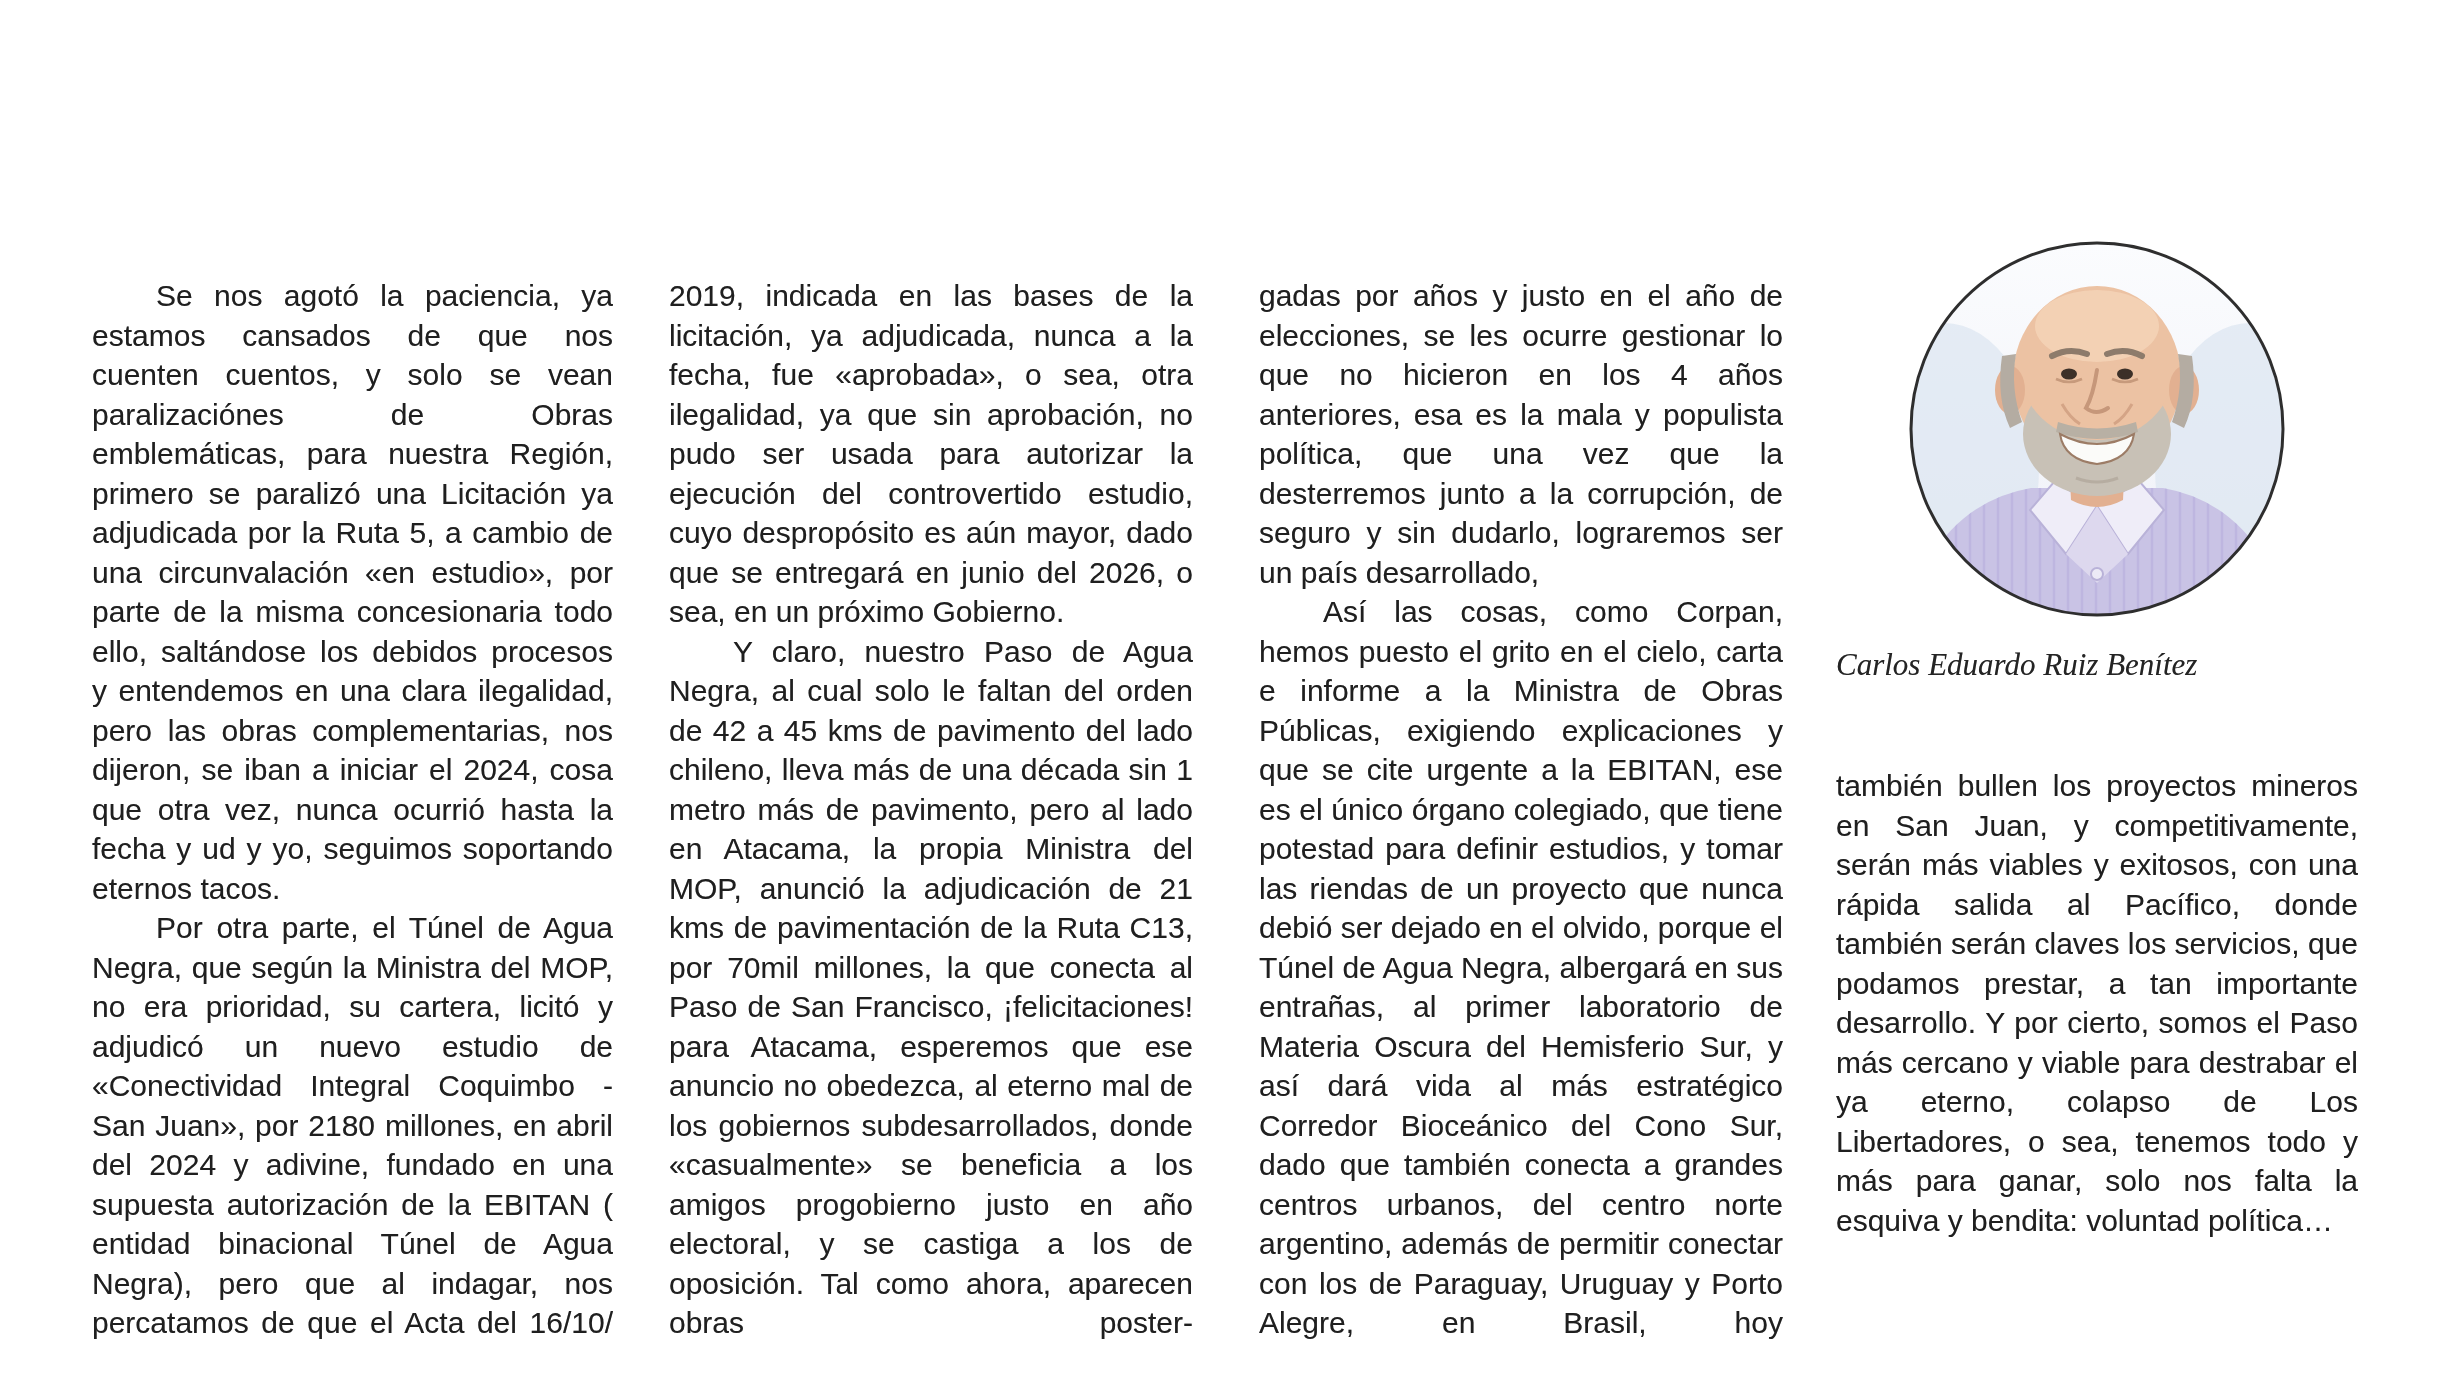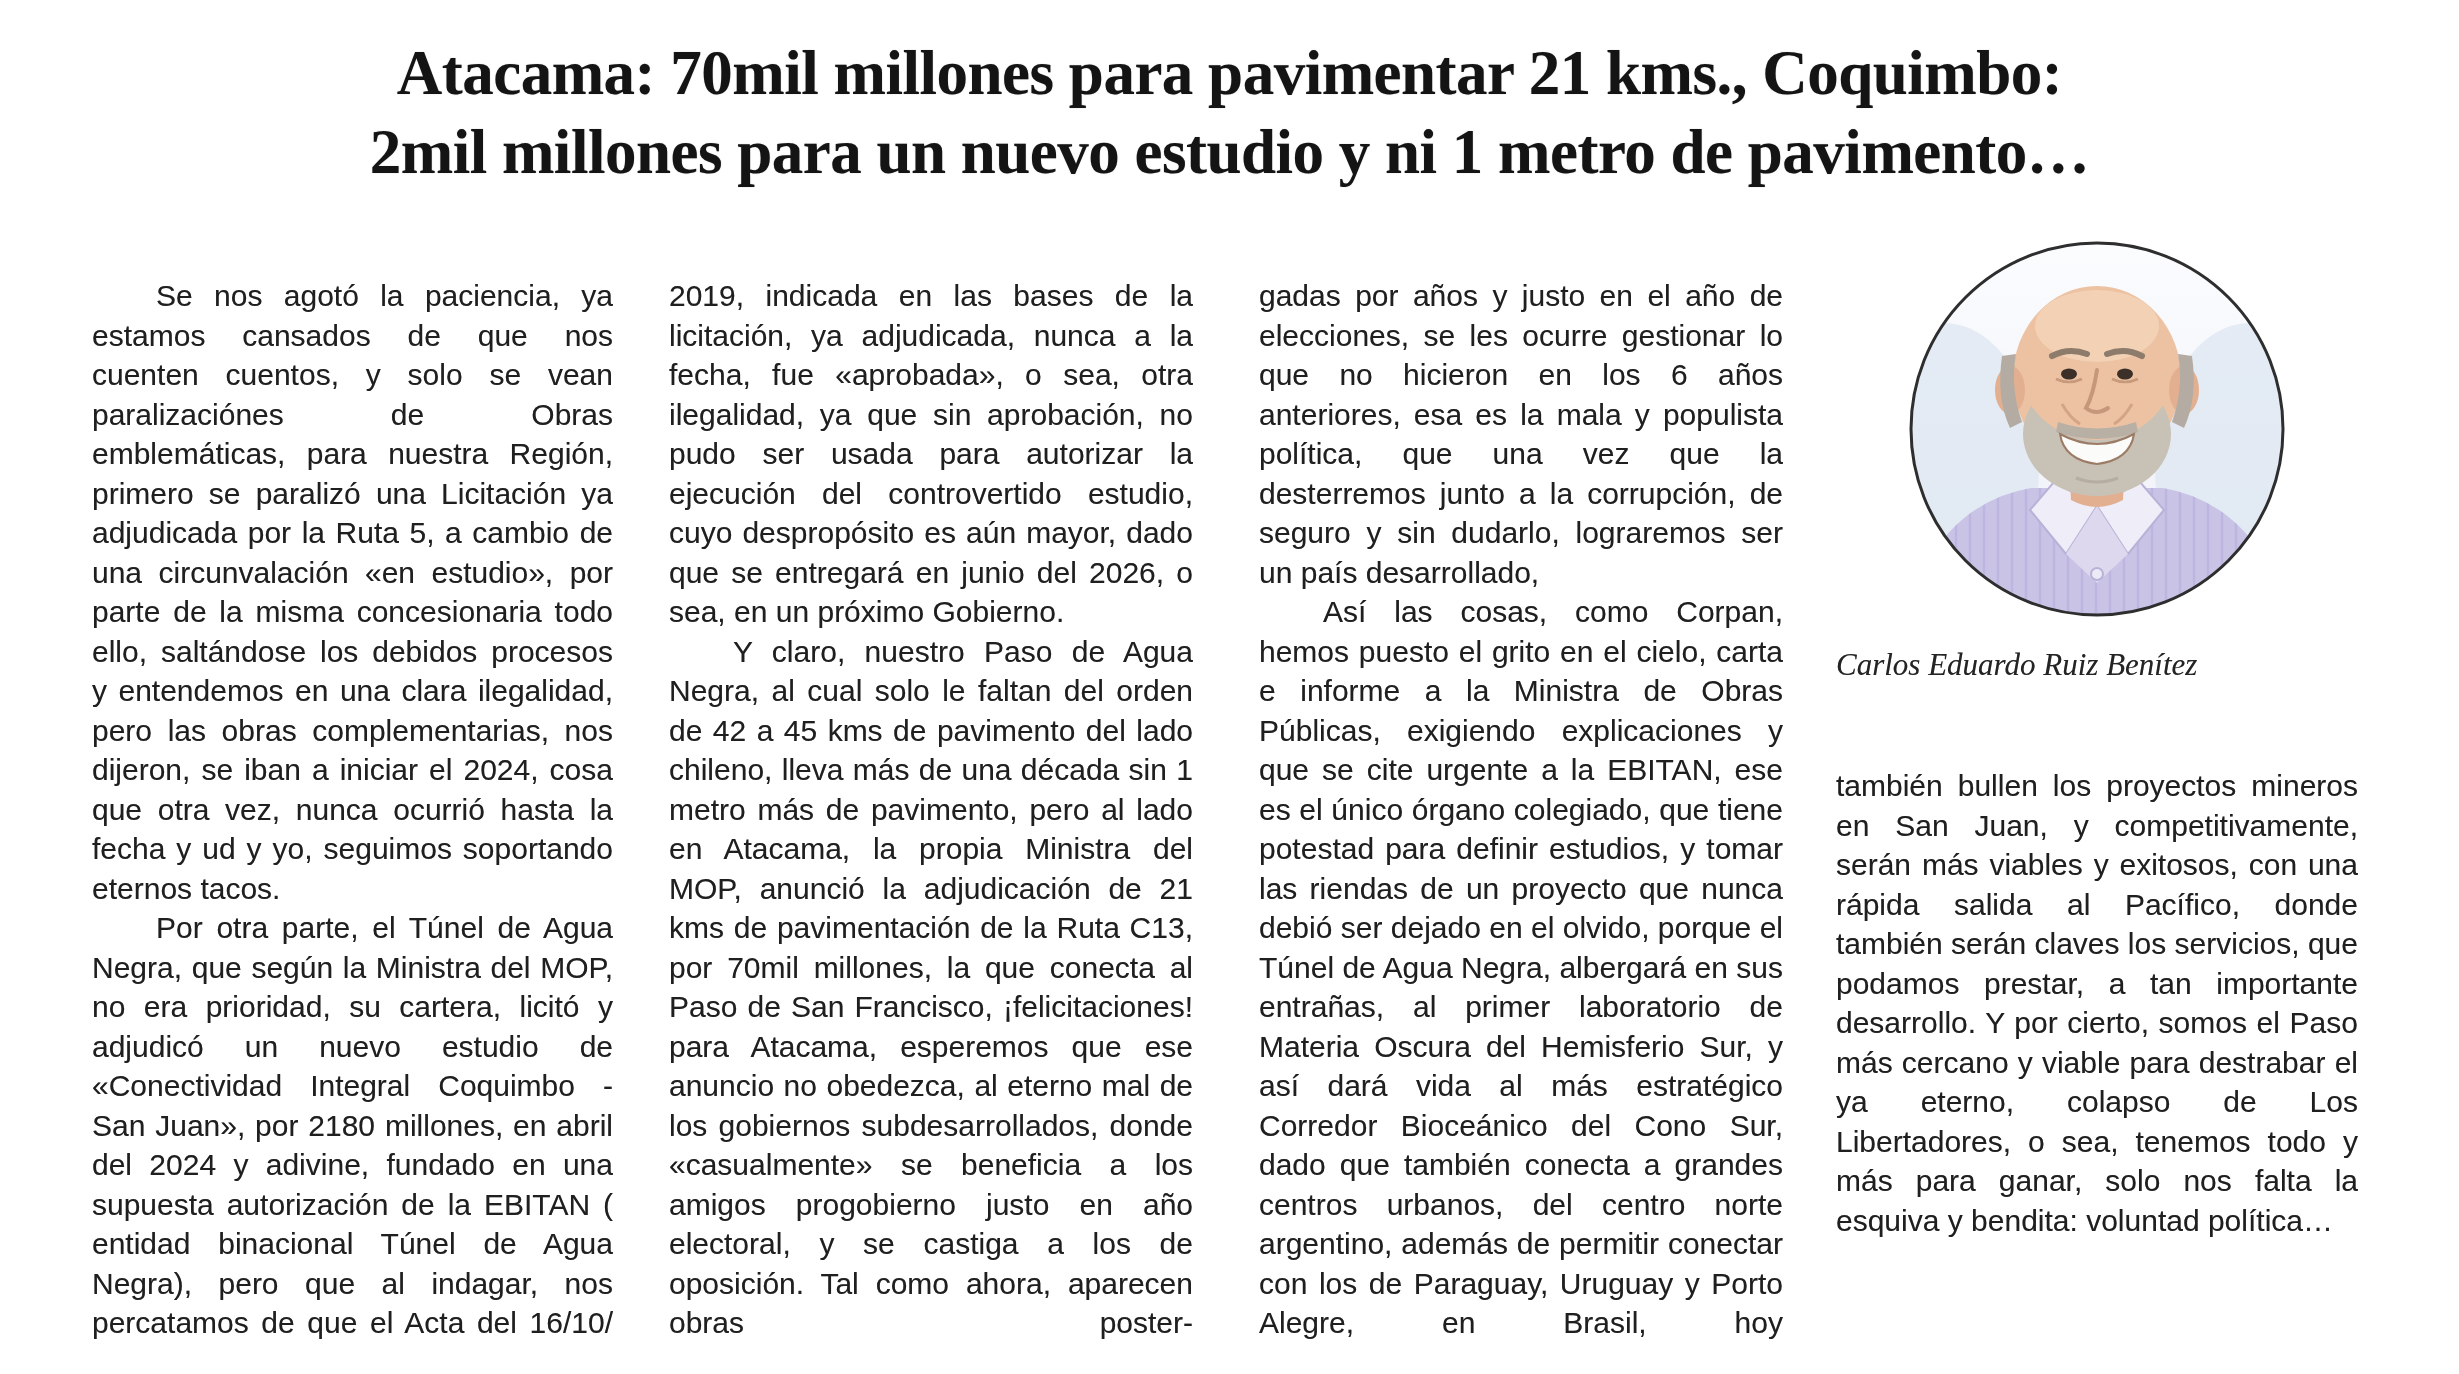--- a/index.html
+++ b/index.html
@@ -51,37 +51,33 @@
     color:#242424;
     text-shadow:0 0 0.6px rgba(30,30,30,0.35);
   }
   .col4 .para{margin-top:80px;}
 </style>
 </head>
 <body>
 
 <div class="page">
 
-  <header class="headline">
-    <div>Atacama: 70mil millones para pavimentar 21 kms., Coquimbo:</div>
-    <div>2mil millones para un nuevo estudio y ni 1 metro de pavimento…</div>
-  </header>
 
   <section class="col col1">
     <p class="para indent">Se nos agotó la paciencia, ya estamos cansados de que nos cuenten cuentos, y solo se vean paralizaciónes de Obras emblemáticas, para nuestra Región, primero se paralizó una Licitación ya adjudicada por la Ruta 5, a cambio de una circunvalación «en estudio», por parte de la misma concesionaria todo ello, saltándose los debidos procesos y entendemos en una clara ilegalidad, pero las obras complementarias, nos dijeron, se iban a iniciar el 2024, cosa que otra vez, nunca ocurrió hasta la fecha y ud y yo, seguimos soportando eternos tacos.</p>
     <p class="para indent cont">Por otra parte, el Túnel de Agua Negra, que según la Ministra del MOP, no era prioridad, su cartera, licitó y adjudicó un nuevo estudio de «Conectividad Integral Coquimbo - San Juan», por 2180 millones, en abril del 2024 y adivine, fundado en una supuesta autorización de la EBITAN ( entidad binacional Túnel de Agua Negra), pero que al indagar, nos percatamos de que el Acta del 16/10/</p>
   </section>
 
   <section class="col col2">
     <p class="para">2019, indicada en las bases de la licitación, ya adjudicada, nunca a la fecha, fue «aprobada», o sea, otra ilegalidad, ya que sin aprobación, no pudo ser usada para autorizar la ejecución del controvertido estudio, cuyo despropósito es aún mayor, dado que se entregará en junio del 2026, o sea, en un próximo Gobierno.</p>
     <p class="para indent cont">Y claro, nuestro Paso de Agua Negra, al cual solo le faltan del orden de 42 a 45 kms de pavimento del lado chileno, lleva más de una década sin 1 metro más de pavimento, pero al lado en Atacama, la propia Ministra del MOP, anunció la adjudicación de 21 kms de pavimentación de la Ruta C13, por 70mil millones, la que conecta al Paso de San Francisco, ¡felicitaciones! para Atacama, esperemos que ese anuncio no obedezca, al eterno mal de los gobiernos subdesarrollados, donde «casualmente» se beneficia a los amigos progobierno justo en año electoral, y se castiga a los de oposición. Tal como ahora, aparecen obras poster-</p>
   </section>
 
   <section class="col col3">
-    <p class="para">gadas por años y justo en el año de elecciones, se les ocurre gestionar lo que no hicieron en los 6 años anteriores, esa es la mala y populista política, que una vez que la desterremos junto a la corrupción, de seguro y sin dudarlo, lograremos ser un país desarrollado,</p>
+    <p class="para">gadas por años y justo en el año de elecciones, se les ocurre gestionar lo que no hicieron en los 4 años anteriores, esa es la mala y populista política, que una vez que la desterremos junto a la corrupción, de seguro y sin dudarlo, lograremos ser un país desarrollado,</p>
     <p class="para indent cont">Así las cosas, como Corpan, hemos puesto el grito en el cielo, carta e informe a la Ministra de Obras Públicas, exigiendo explicaciones y que se cite urgente a la EBITAN, ese es el único órgano colegiado, que tiene potestad para definir estudios, y tomar las riendas de un proyecto que nunca debió ser dejado en el olvido, porque el Túnel de Agua Negra, albergará en sus entrañas, al primer laboratorio de Materia Oscura del Hemisferio Sur, y así dará vida al más estratégico Corredor Bioceánico del Cono Sur, dado que también conecta a grandes centros urbanos, del centro norte argentino, además de permitir conectar con los de Paraguay, Uruguay y Porto Alegre, en Brasil, hoy</p>
   </section>
 
   <aside class="col col4">
     <div class="portrait">
       <svg width="382" height="382" viewBox="0 0 382 382" aria-hidden="true">
         <defs>
           <clipPath id="pclip">
               <circle cx="191" cy="191" r="186"></circle>
             </clipPath>

